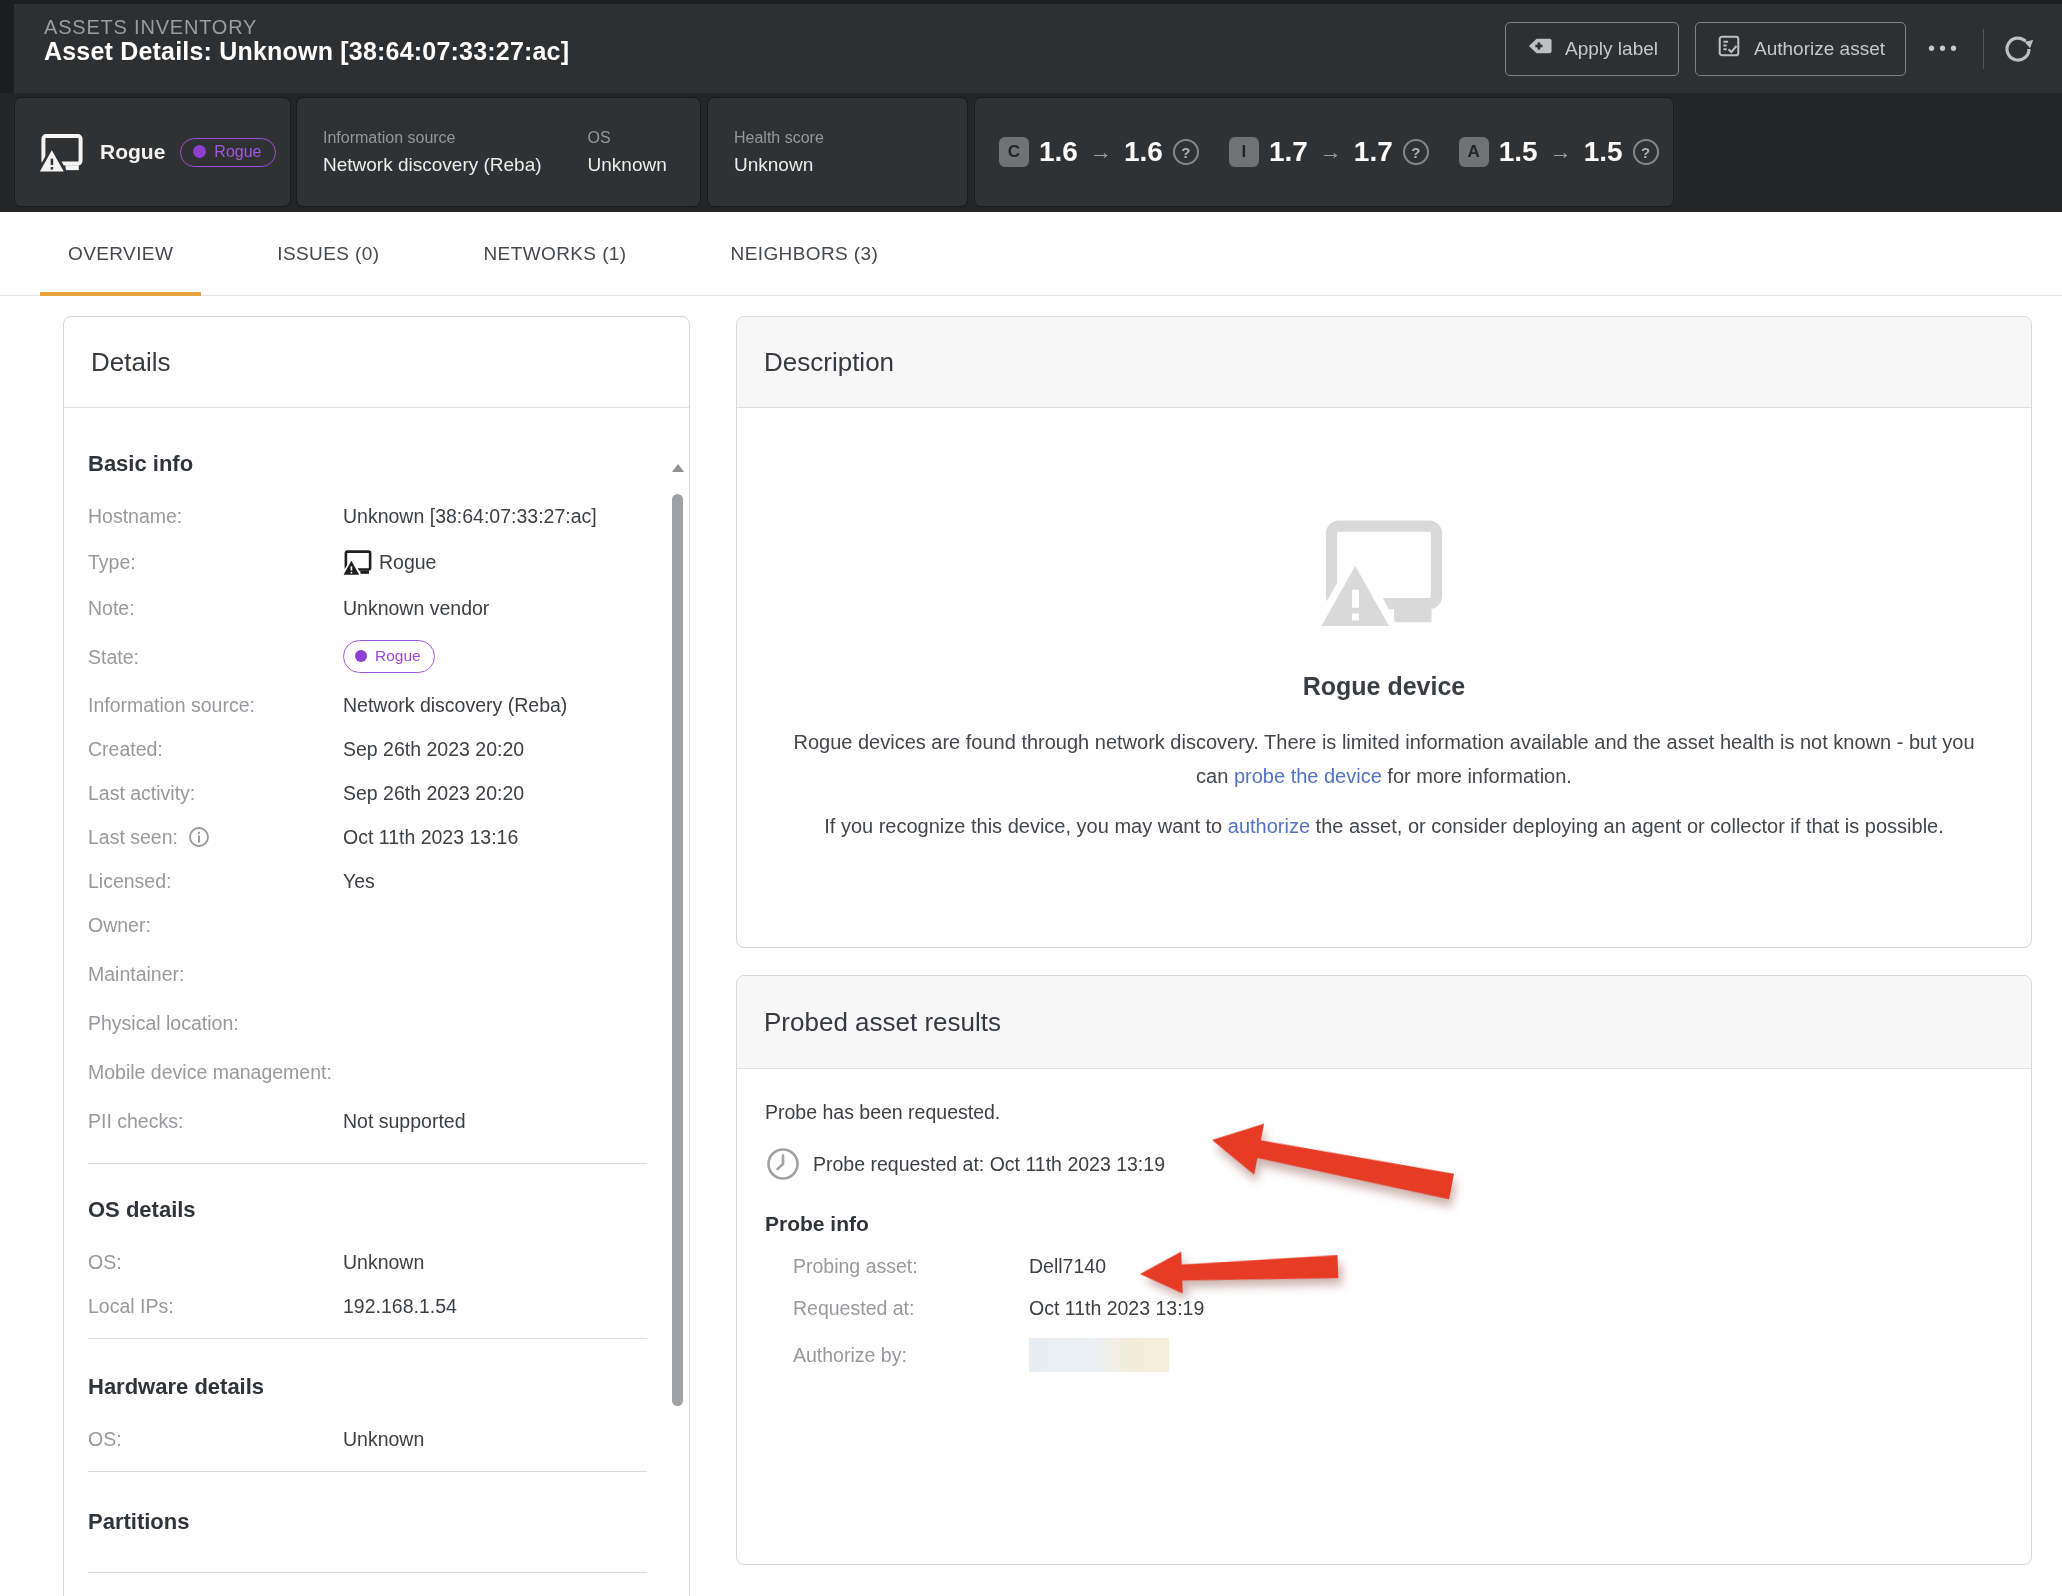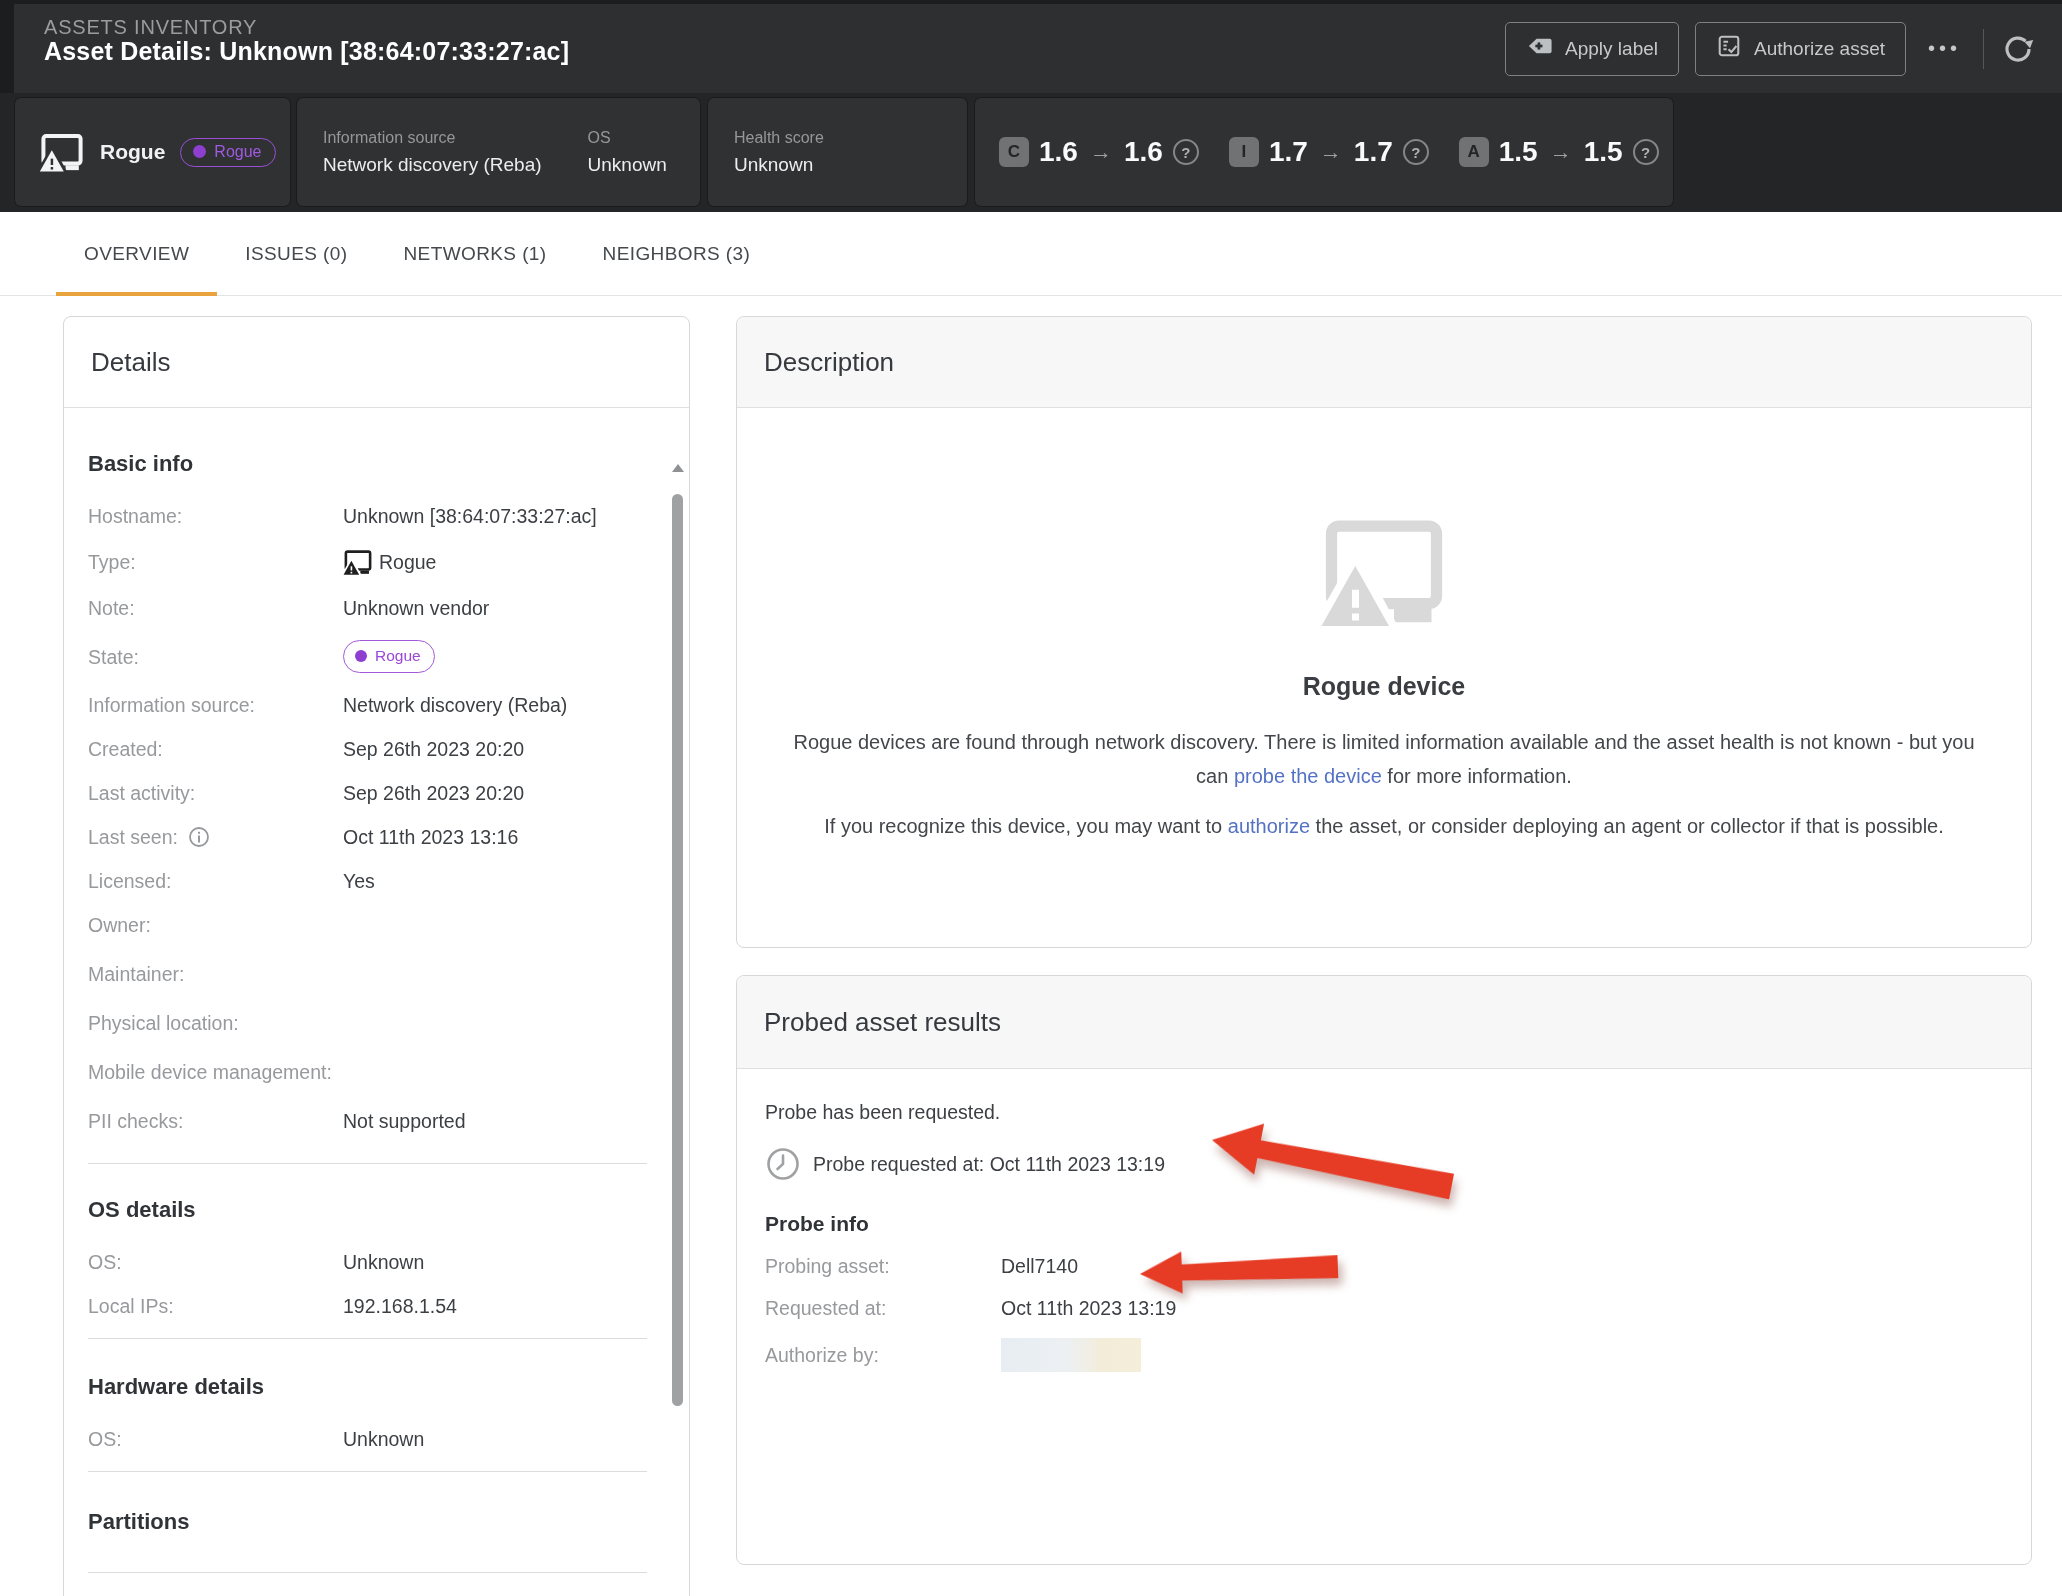--- a/index.html
+++ b/index.html
@@ -46,21 +46,21 @@
   .score-group { display:flex; align-items:center; gap:10px; }
   .score-badge { width:30px; height:30px; border-radius:6px; background:#707274; color:#232527;
     font-size:17px; font-weight:700; display:flex; align-items:center; justify-content:center; }
   .score-num { font-size:28px; font-weight:600; color:#fafafa; }
   .score-arrow { font-size:22px; color:#9ea1a4; padding:0 2px; }
   .help-circle { width:26px; height:26px; border-radius:50%; border:2px solid #84878a; color:#aeb1b3;
     font-size:15px; font-weight:700; display:flex; align-items:center; justify-content:center; cursor:pointer; }
 
   
   .tabs-row { position:absolute; left:0; top:212px; width:2062px; height:84px; background:#fff;
-    border-bottom:1px solid #e4e4e4; display:flex; padding-left:56px; }
+    border-bottom:1px solid #e4e4e4; display:flex; padding-left:40px;gap:48px; }
   .tab { position:relative; display:flex; align-items:center; padding:0 28px; font-size:19px;
     color:#45484c; letter-spacing:.4px; cursor:pointer; }
   .tab.active::after { content:""; position:absolute; left:0; right:0; bottom:-1px; height:4px;
     background:var(--accent_tab,#e8a33d); }
 
   
   .panel { position:absolute; background:#fff; border:1px solid #d8d8d8; border-radius:8px; }
   .panel-header { height:91px; border-bottom:1px solid #e0e0e0; display:flex; align-items:center;
     padding-left:27px; font-size:26px; color:#36393d; border-radius:8px 8px 0 0; }
   .panel-header.gray { background:#f7f7f7; }
@@ -86,21 +86,21 @@
   .desc-p { margin:24px 46px 0; font-size:20px; color:#43464a; line-height:34px; }
   .desc-p + .desc-p { margin-top:16px; }
   .tlink { color:var(--link_blue,#5472c4); cursor:pointer; }
 
   .probed-panel { left:736px; top:975px; width:1296px; height:590px; }
   .probed-header { height:93px; }
   .probed-body { padding-left:28px; }
   .probe-status { margin-top:32px; font-size:19.5px; color:#3c3f43; }
   .probe-requested { margin-top:22px; display:flex; align-items:center; gap:12px; font-size:19.5px; color:#3c3f43; }
   .probe-info-heading { margin-top:30px; font-size:21px; font-weight:700; color:#303337; }
-  .p-row { display:flex; align-items:center; margin-top:18px; font-size:19.5px; min-height:24px; }
+  .p-row { display:flex; align-items:center; margin-top:18px; font-size:19.5px; min-height:24px;margin-left:28px; }
   .p-label { width:236px; flex:none; color:#97999c; }
   .p-value { color:#3c3f43; }
   .redacted { width:140px; height:34px;
     background:linear-gradient(90deg,#e7edf2 0%,#ecf0f3 45%,#f0eee6 62%,#f3ecd8 72%,#f4eedb 100%); }
 
   
   .rogue-glyph svg { display:block; }
   .rogue-card-glyph { color:#f4f4f4; --glyph-bg:#2f3133; }
   .rogue-type-glyph { color:#1f1f1f; --glyph-bg:#ffffff; margin-right:6px; }
 

